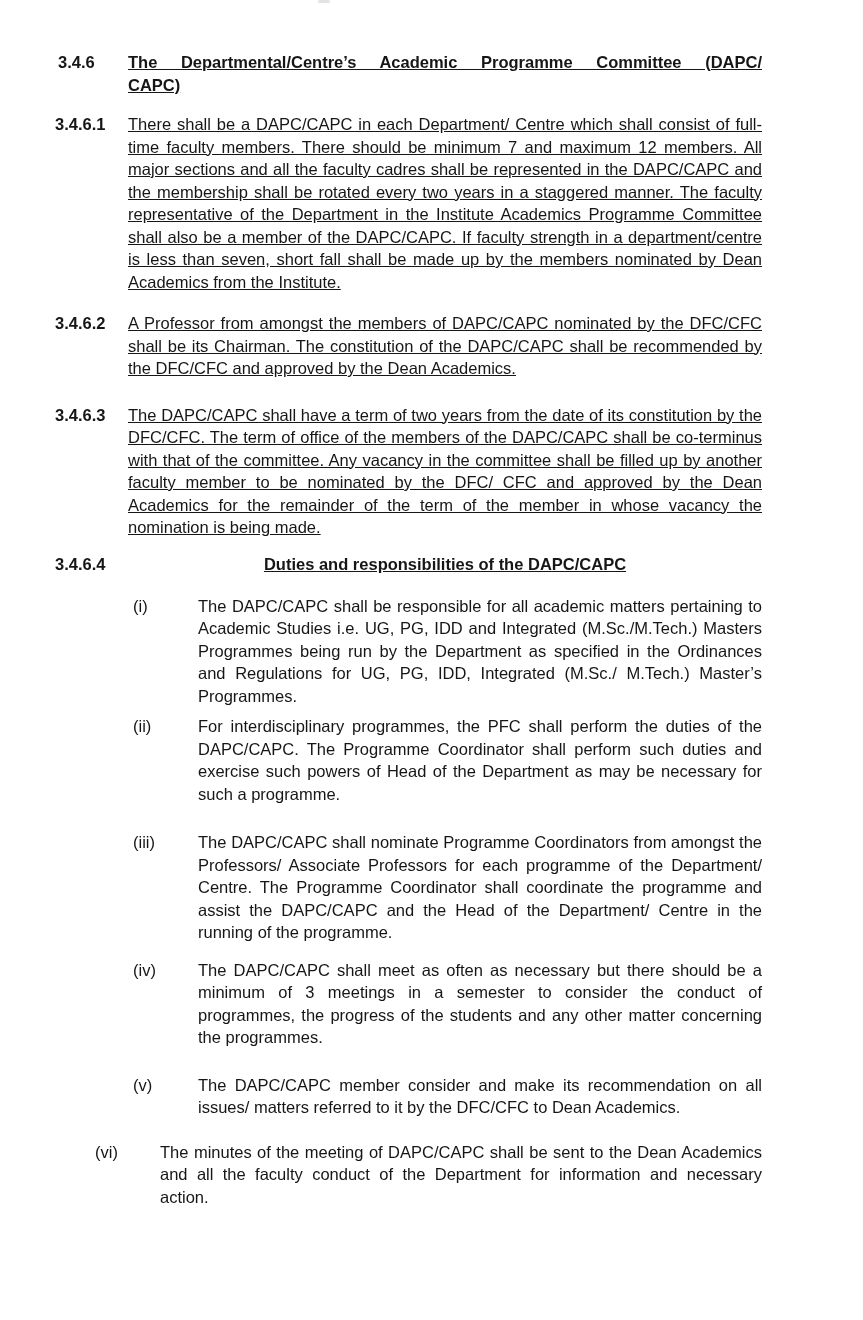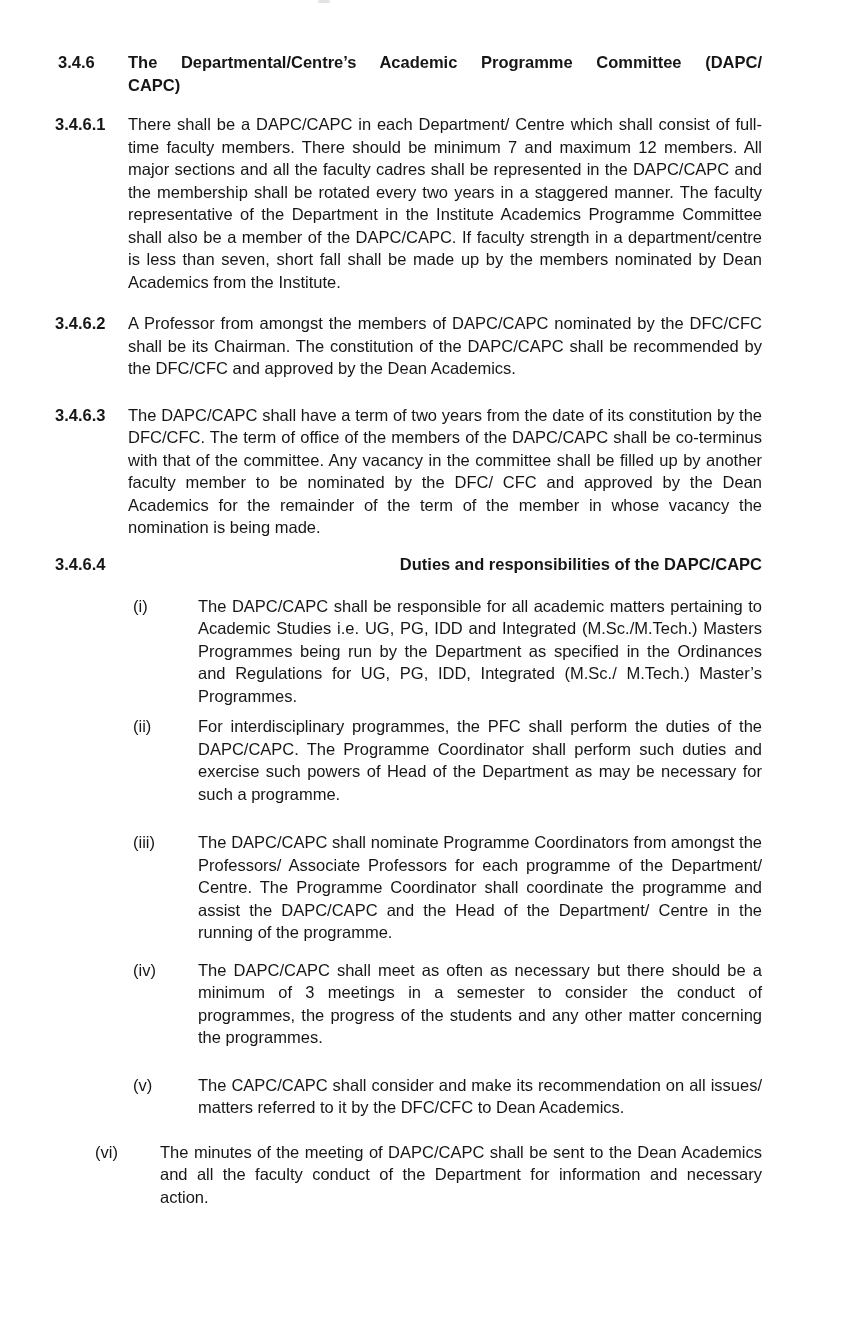--- a/index.html
+++ b/index.html
@@ -23,32 +23,32 @@
   }
   .content {
     position: absolute;
     left: 55px; top: 0;
     width: 707px;
     padding-top: 51px;
     box-sizing: content-box;
   }
   .sec { display: flex; }
   .sec-num { flex: 0 0 73px; font-weight: 700; }
-  .sec-text { flex: 1; text-align: justify; }
+  .sec-text { flex: 1; text-align: justify; text-decoration: underline; }
 
   .heading { font-weight: 700; line-height: 23px; }
   .heading .sec-num { padding-left: 3px; box-sizing: border-box; }
   .heading .hl1 { text-align: justify; text-align-last: justify; }
 
   #clause-1 { margin-top: 16px; }
   #clause-2 { margin-top: 19px; justify-content: center; }
   #clause-3 { margin-top: 24px; }
 
   .subheading { margin-top: 14px; font-weight: 700; line-height: 23px; }
-  .subheading .sec-text { text-align: right; }
+  .subheading .sec-text { text-align: center; }
 
   .li { display: flex; margin-left: 78px; }
   .li-marker { flex: 0 0 65px; }
   .li-text { flex: 1; text-align: justify; }
   #duty-1 { margin-top: 19px; }
   #duty-2 { margin-top: 8px; }
   #duty-3 { margin-top: 26px; justify-content: flex-end; }
   #duty-4 { margin-top: 15px; }
   #duty-5 { margin-top: 25px; }
   #duty-6 { margin-top: 22px; margin-left: 40px; }
@@ -104,21 +104,21 @@
       <div class="li-text">The DAPC/CAPC shall nominate Programme Coordinators from amongst the Professors/ Associate Professors for each programme of the Department/ Centre. The Programme Coordinator shall coordinate the programme and assist the DAPC/CAPC and the Head of the Department/ Centre in the running of the programme.</div>
     </div>
 
     <div class="li" id="duty-4">
       <div class="li-marker">(iv)</div>
       <div class="li-text">The DAPC/CAPC shall meet as often as necessary but there should be a minimum of 3 meetings in a semester to consider the conduct of programmes, the progress of the students and any other matter concerning the programmes.</div>
     </div>
 
     <div class="li" id="duty-5">
       <div class="li-marker">(v)</div>
-      <div class="li-text">The CAPC/CAPC shall consider and make its recommendation on all issues/ matters referred to it by the DFC/CFC to Dean Academics.</div>
+      <div class="li-text">The DAPC/CAPC member consider and make its recommendation on all issues/ matters referred to it by the DFC/CFC to Dean Academics.</div>
     </div>
 
     <div class="li" id="duty-6">
       <div class="li-marker">(vi)</div>
       <div class="li-text">The minutes of the meeting of DAPC/CAPC shall be sent to the Dean Academics and all the faculty conduct of the Department for information and necessary action.</div>
     </div>
 
   </div>
 </div>
 

